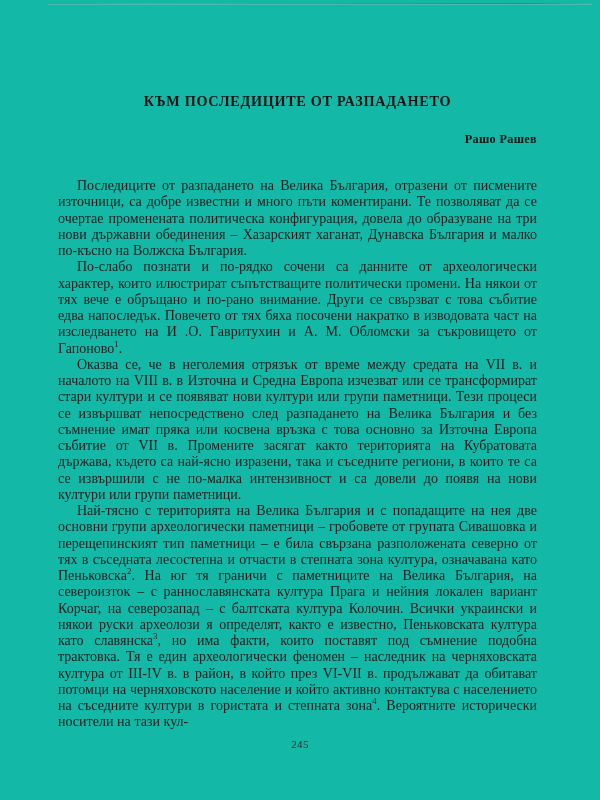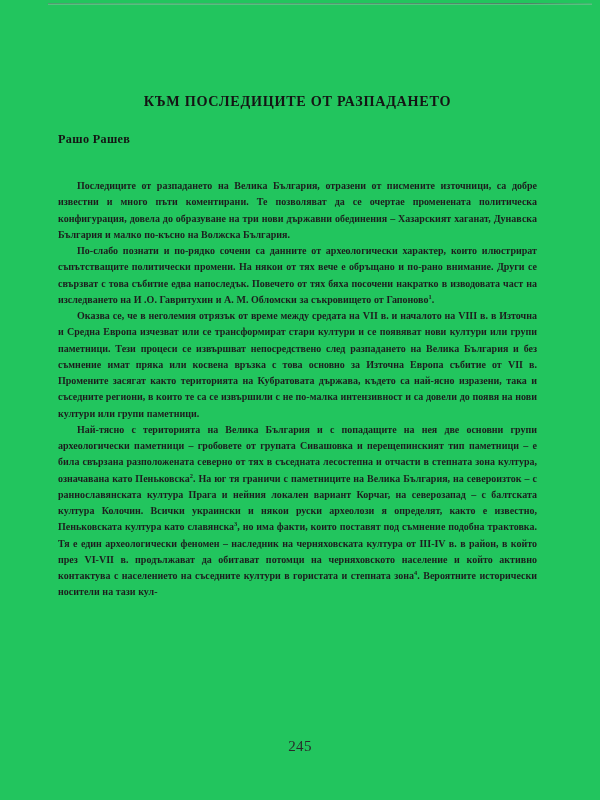--- a/index.html
+++ b/index.html
@@ -12,21 +12,21 @@
     height: 800px;
     position: relative;
     overflow: hidden;
     font-family: "Liberation Serif", "DejaVu Serif", serif;
     color: #1a1a1a;
   }
 
   .page {
     position: absolute;
     inset: 0;
-    background: #22c55e;
+    background: #14b8a6;
   }
 
   
   .scan-edge {
     position: absolute;
     top: 3px;
     left: 48px;
     right: 8px;
     height: 1px;
     background: linear-gradient(to right,
@@ -60,58 +60,57 @@
     font-size: 14.2px;
     letter-spacing: 0.72px;
     font-weight: 700;
     line-height: 19px;
     color: #141414;
     text-transform: uppercase;
     font-family: "Liberation Serif", "DejaVu Serif", serif;
   }
 
   .author {
-    text-align: left;
+    text-align: right;
     margin-top: 21px;
     font-size: 12.2px;
     font-weight: 700;
     letter-spacing: 0.35px;
     color: #141414;
   }
 
   .body-text {
     margin-top: 31px;
   }
   .para {
     text-align: justify;
     text-justify: inter-word;
     text-indent: 19px;
-    font-size: 10px;
+    font-size: 14px;
     line-height: 16.25px;
     margin: 0;
     color: #1d1d1d;
     letter-spacing: 0.01px;
     word-spacing: 0.1px;
     hyphens: manual;
-    font-weight: bold;
   }
 
   sup {
     font-size: 0.64em;
     vertical-align: super;
     line-height: 0;
   }
 
   .folio {
     position: absolute;
     top: 738px;
     left: 0;
     width: 600px;
     text-align: center;
-    font-size: 15px;
+    font-size: 11px;
     color: #2a2a2a;
     letter-spacing: 0.4px;
   }
 </style>
 </head>
 <body>
 
 <div class="page">
 
   <div class="scan-edge"></div>

